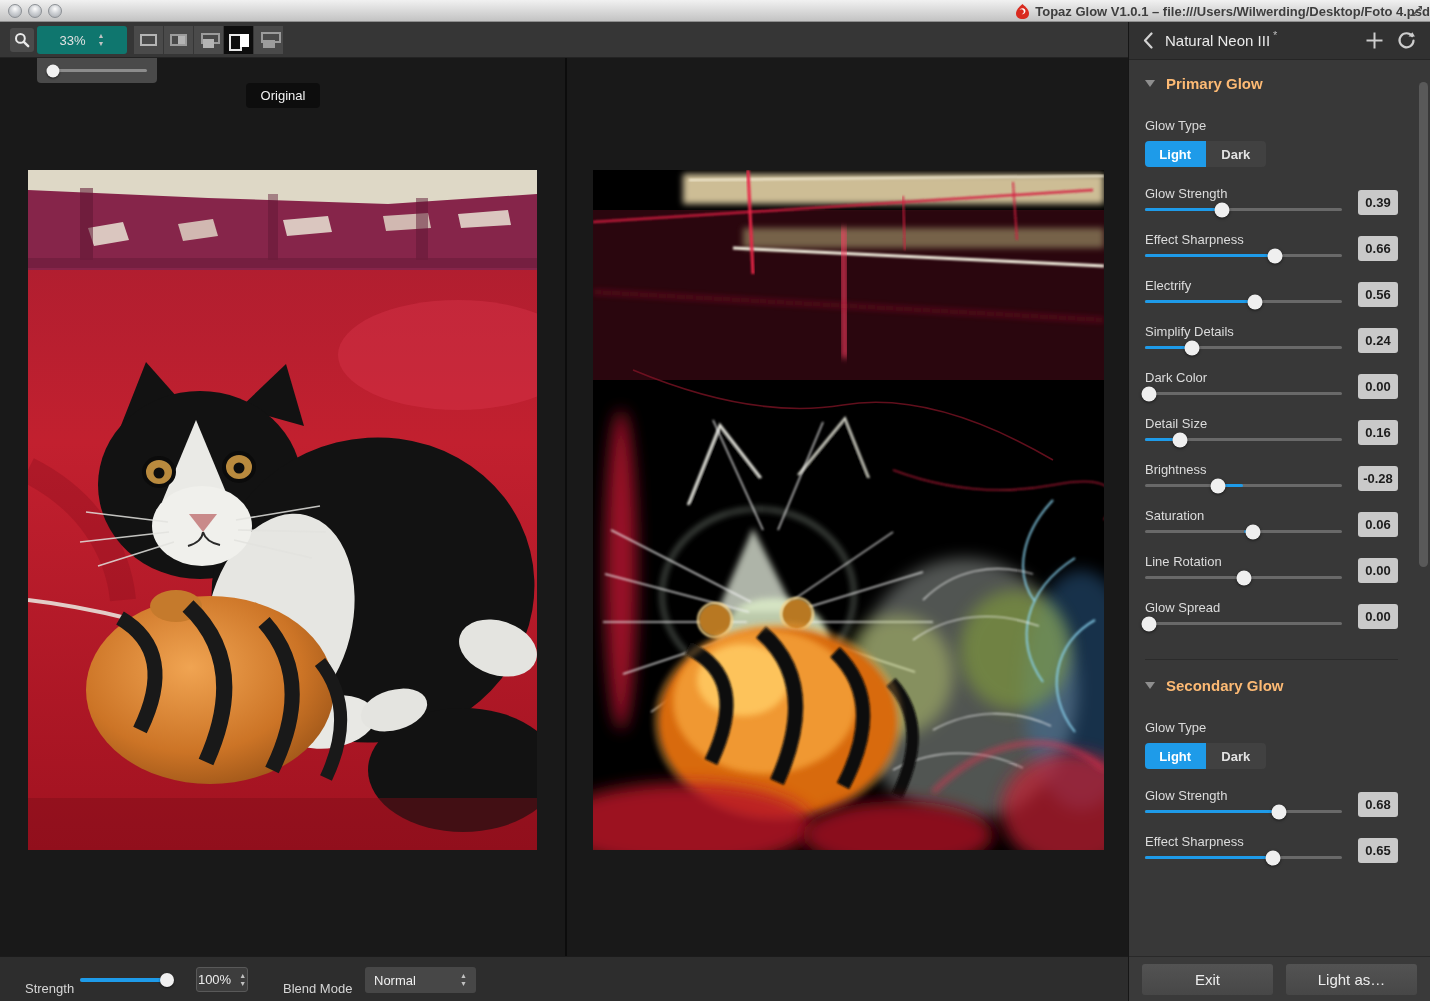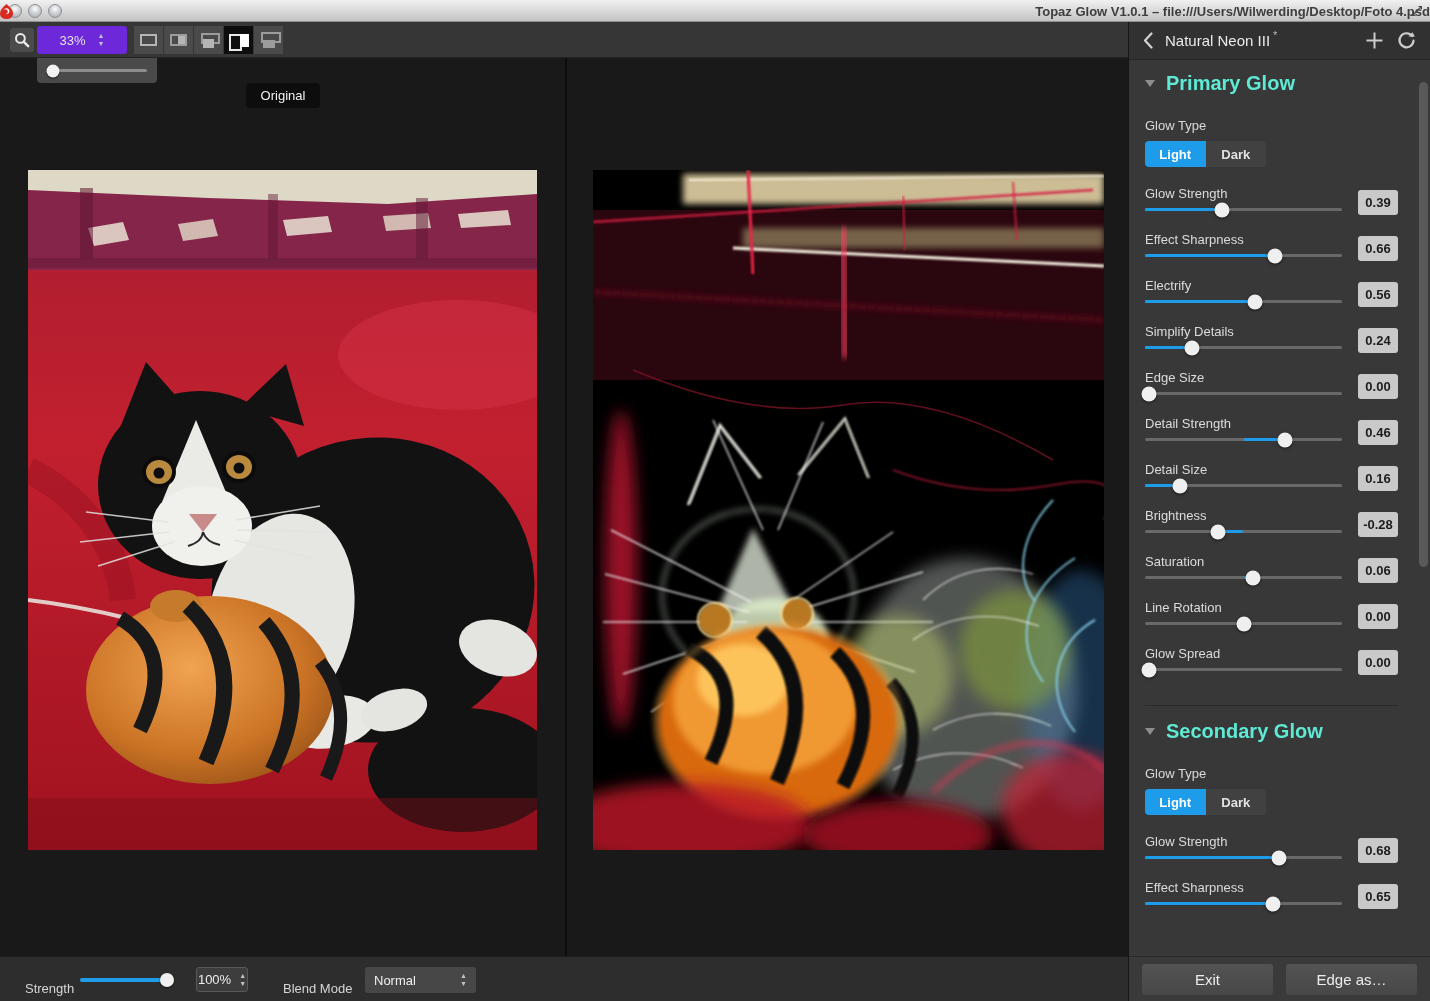--- a/index.html
+++ b/index.html
@@ -10,36 +10,36 @@
   .app { position:relative; width:1430px; height:1001px; overflow:hidden; background:#191919; }
 
   
   .titlebar { position:absolute; left:0; top:0; width:1430px; height:22px;
     background:linear-gradient(#f1f1f1,#c3c3c3); border-bottom:1px solid #8e8e8e; }
   .traffic { position:absolute; left:8px; top:4px; display:flex; gap:6px; }
   .tl { width:14px; height:14px; border-radius:50%;
     background:radial-gradient(circle at 50% 32%, #fdfdfd 0%, #cfd2d6 45%, #a2a6ab 100%);
     border:1px solid #8b8f94; }
   .title-wrap { position:absolute; left:0; right:0; top:0; height:22px;
-    display:flex; align-items:center; justify-content:space-between; gap:6px;
+    display:flex; align-items:center; justify-content:flex-end; gap:6px;
     font-size:13px; font-weight:700; color:#3e3e3e; }
   .resize-glyph { position:absolute; right:6px; top:4px; }
 
   
   .left-region { position:absolute; left:0; top:22px; width:1128px; height:979px; }
   .sidebar { position:absolute; left:1128px; top:22px; width:302px; height:979px;
     background:#383838; border-left:1px solid #161616; }
 
   
   .toolbar { position:absolute; left:0; top:0; width:100%; height:36px;
     background:#363636; border-bottom:1px solid #232323; }
   .mag-btn { position:absolute; left:10px; top:6px; width:24px; height:24px;
     background:#4b4b4b; border-radius:3px; display:flex; align-items:center; justify-content:center; }
   .zoom-box { position:absolute; left:37px; top:4px; width:90px; height:28px;
-    background:#6d28d9; border-radius:3px; display:flex; align-items:center; justify-content:center;
+    background:#0f766e; border-radius:3px; display:flex; align-items:center; justify-content:center;
     gap:12px; color:#e2e2e2; font-size:13px; cursor:pointer; }
   .mini-arrows { display:flex; flex-direction:column; gap:2px; line-height:6px; font-size:7px; color:#c2c2c2; }
   .view-modes { position:absolute; left:134px; top:4px; display:flex; gap:1px; }
   .vm-btn { width:29px; height:28px; background:#4a4a4a; display:flex; align-items:center; justify-content:center; }
   .vm-btn.active { background:#0d0d0d; }
   .vm-ic { display:block; position:relative; }
   .vm-ic-0 { width:17px; height:12px; border:2px solid #b4b4b4; }
   .vm-ic-1 { width:17px; height:12px; border:2px solid #9c9c9c; }
   .vm-ic-1::after { content:''; position:absolute; right:0; top:0; width:7px; height:8px; background:#b4b4b4; }
   .vm-ic-2 { width:15px; height:15px; }
@@ -96,21 +96,21 @@
   .preset-star { margin-left:3px; font-size:11px; color:#bcbcbc; align-self:flex-start; margin-top:7px; }
   .hdr-icons { margin-left:auto; display:flex; gap:13px; align-items:center; }
   .hdr-icons button { display:flex; align-items:center; }
 
   .params { position:absolute; left:0; top:38px; right:0; bottom:45px;
     padding:0 32px 0 16px; overflow:hidden; }
   .section + .section { border-top:1px solid #2b2b2b; margin-top:34px; padding-top:2px; }
   .section-header { display:flex; align-items:center; gap:11px; margin-top:14px; height:18px; cursor:pointer; }
   .tri-down { width:0; height:0; border-left:5px solid transparent; border-right:5px solid transparent;
     border-top:7px solid #8e8e8e; }
-  .section-title { font-size:20px; font-weight:700; color:#5eead4; }
+  .section-title { font-size:15px; font-weight:700; color:#fdba74; }
   .field-label { margin-top:26px; font-size:13px; color:#dadada; height:15px; line-height:15px; }
   .segmented { margin-top:8px; display:flex; width:121px; height:26px; border-radius:4px; overflow:hidden; }
   .seg { flex:1; display:flex; align-items:center; justify-content:center;
     font-size:13px; font-weight:700; color:#e2e2e2; background:#414141; }
   .seg.active { color:#ffffff; }
   .rows { margin-top:19px; }
   .slider-row { position:relative; padding-right:56px; margin-bottom:21px; }
   .slider-label { display:block; font-size:13px; color:#dcdcdc; height:15px; line-height:15px; }
   .slider-track { position:relative; margin-top:7px; height:3px; background:#696969; border-radius:2px; cursor:pointer; }
   .slider-fill { position:absolute; top:0; height:3px; border-radius:2px; }
@@ -440,33 +440,25 @@
             </div>
             <div class="slider-row">
               <span class="slider-label">Simplify Details</span>
               <div class="value-box">0.24</div>
               <div class="slider-track">
                 <div class="slider-fill" style="left: 0%; width: 24%; background: rgb(30, 155, 233);"></div>
                 <div class="slider-knob" style="left: 24%;"></div>
               </div>
             </div>
             <div class="slider-row">
-              <span class="slider-label">Edge Size</span>
+              <span class="slider-label">Dark Color</span>
               <div class="value-box">0.00</div>
               <div class="slider-track">
                 <div class="slider-fill" style="left: 0%; width: 2%; background: rgb(30, 155, 233);"></div>
                 <div class="slider-knob" style="left: 2%;"></div>
-              </div>
-            </div>
-            <div class="slider-row">
-              <span class="slider-label">Detail Strength</span>
-              <div class="value-box">0.46</div>
-              <div class="slider-track">
-                <div class="slider-fill" style="left: 50%; width: 21%; background: rgb(30, 155, 233);"></div>
-                <div class="slider-knob" style="left: 71%;"></div>
               </div>
             </div>
             <div class="slider-row">
               <span class="slider-label">Detail Size</span>
               <div class="value-box">0.16</div>
               <div class="slider-track">
                 <div class="slider-fill" style="left: 0%; width: 18%; background: rgb(30, 155, 233);"></div>
                 <div class="slider-knob" style="left: 18%;"></div>
               </div>
             </div>
@@ -534,16 +526,16 @@
           </div>
         </div>
       </div>
 
     <div class="sb-track">
       <div class="sb-thumb"></div>
     </div>
 
     <div class="sb-footer">
       <button class="footer-btn">Exit</button>
-      <button class="footer-btn">Edge as…</button>
+      <button class="footer-btn">Light as…</button>
     </div>
   </div>
 </div>
 
 </body></html>

